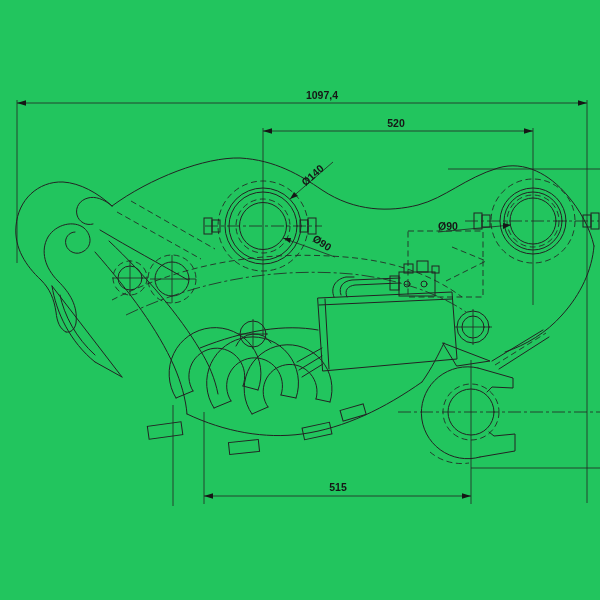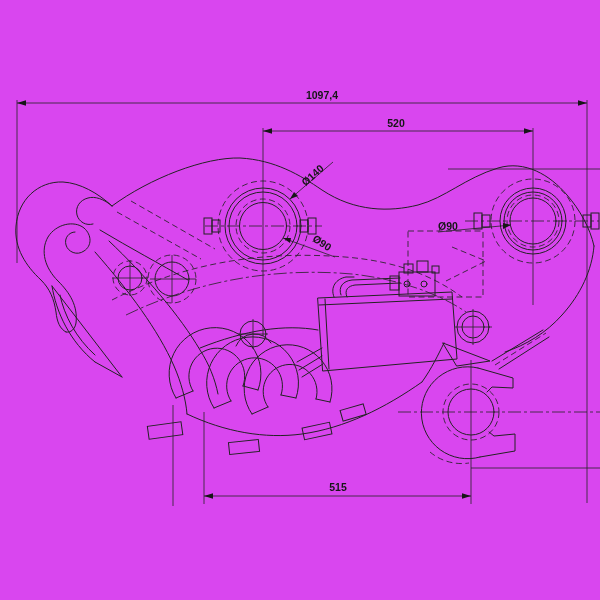--- a/index.html
+++ b/index.html
@@ -1,16 +1,16 @@
 <!DOCTYPE html>
 <html><head>
 <meta charset="utf-8">
 <style>
   html,body{margin:0;padding:0;background:#ffffff;}
-  .sheet{width:600px;height:600px;background:#d946ef;position:relative;overflow:hidden;}
+  .sheet{width:600px;height:600px;background:#22c55e;position:relative;overflow:hidden;}
   svg{display:block;}
   svg text{
     font-family:"Liberation Sans", sans-serif;
     font-size:10.5px;
     font-weight:600;
     fill:#161616;
   }
   .ln   {stroke:#232323;stroke-width:1;fill:none;stroke-linecap:round;}
   .thin {stroke:#232323;stroke-width:.8;fill:none;}
   .dash {stroke:#232323;stroke-width:.85;fill:none;stroke-dasharray:6 3.5;}

